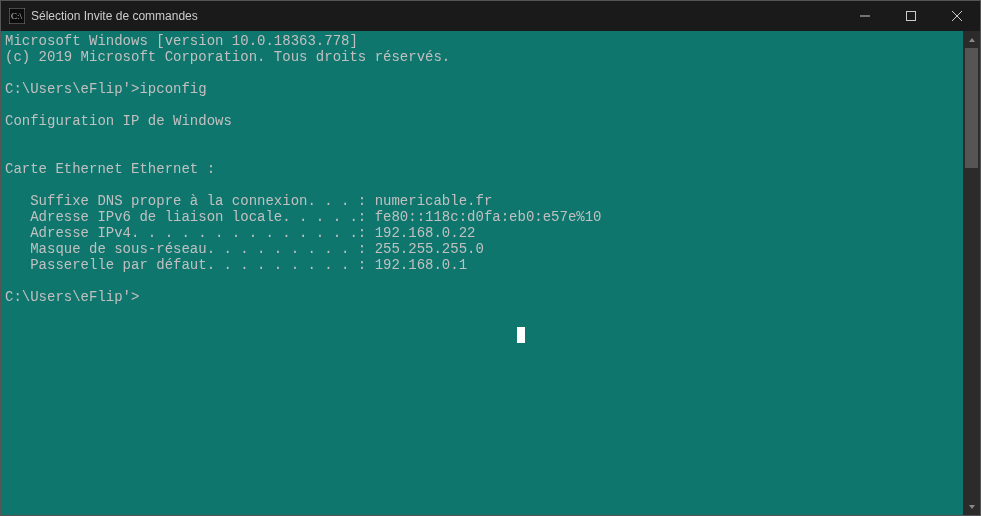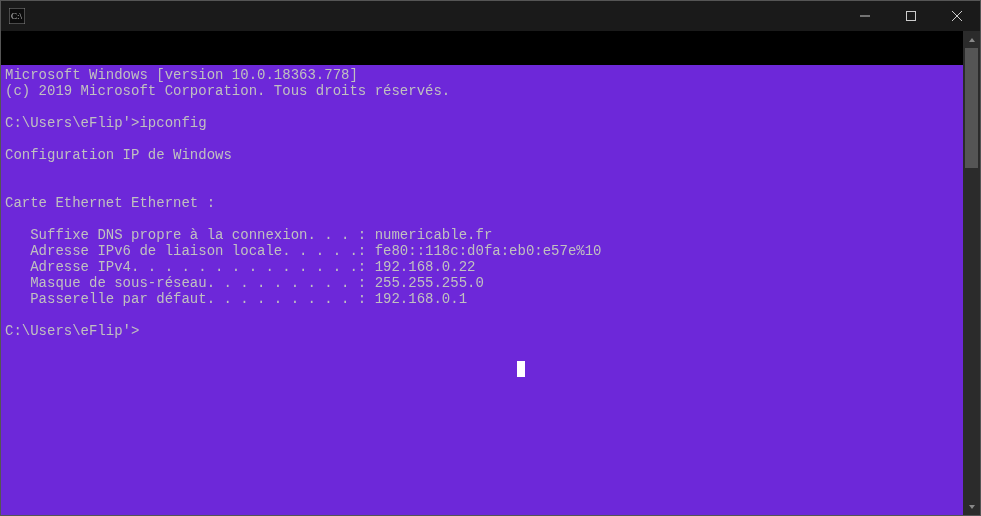--- a/index.html
+++ b/index.html
@@ -33,30 +33,29 @@
     color: #ccc;
   }
   .win-btn svg { width: 10px; height: 10px; stroke: currentColor; stroke-width: 1; fill: none; }
   .client {
     flex: 1;
     display: flex;
     background: #000;
   }
   .terminal {
     flex: 1;
-    background: #6d28d9;
+    background: #0f766e;
     color: #c0c0c0;
     font-family: Consolas, "Courier New", monospace;
     font-size: 14px;
     line-height: 16px;
     white-space: pre;
     padding: 2px 0 0 4px;
     overflow: hidden;
     position: relative;
-    margin-top: 34px;
   }
   .scrollbar {
     width: 17px;
     background: #2b2b2b;
     position: relative;
   }
   .scroll-arrow {
     position: absolute; left: 0; width: 17px; height: 17px;
     display: flex; align-items: center; justify-content: center;
     color: #888;
@@ -78,20 +77,21 @@
 <body>
 
 <div class="window">
   <div class="titlebar">
     <span class="titlebar-icon">
       <svg viewBox="0 0 16 16">
         <rect x="0" y="0" width="16" height="16" fill="#0c0c0c" stroke="#888" stroke-width="1"></rect>
         <text x="2" y="11" font-size="9" fill="#ccc" font-family="Consolas">C:\</text>
       </svg>
     </span>
+    <span class="titlebar-title">Sélection Invite de commandes</span>
     <span class="titlebar-spacer"></span>
     <div class="titlebar-buttons">
       <div class="win-btn">
         <svg viewBox="0 0 10 10">
             <line x1="0" y1="5" x2="10" y2="5"></line>
           </svg>
       </div>
       <div class="win-btn">
         <svg viewBox="0 0 10 10">
             <rect x="0.5" y="0.5" width="9" height="9"></rect>

